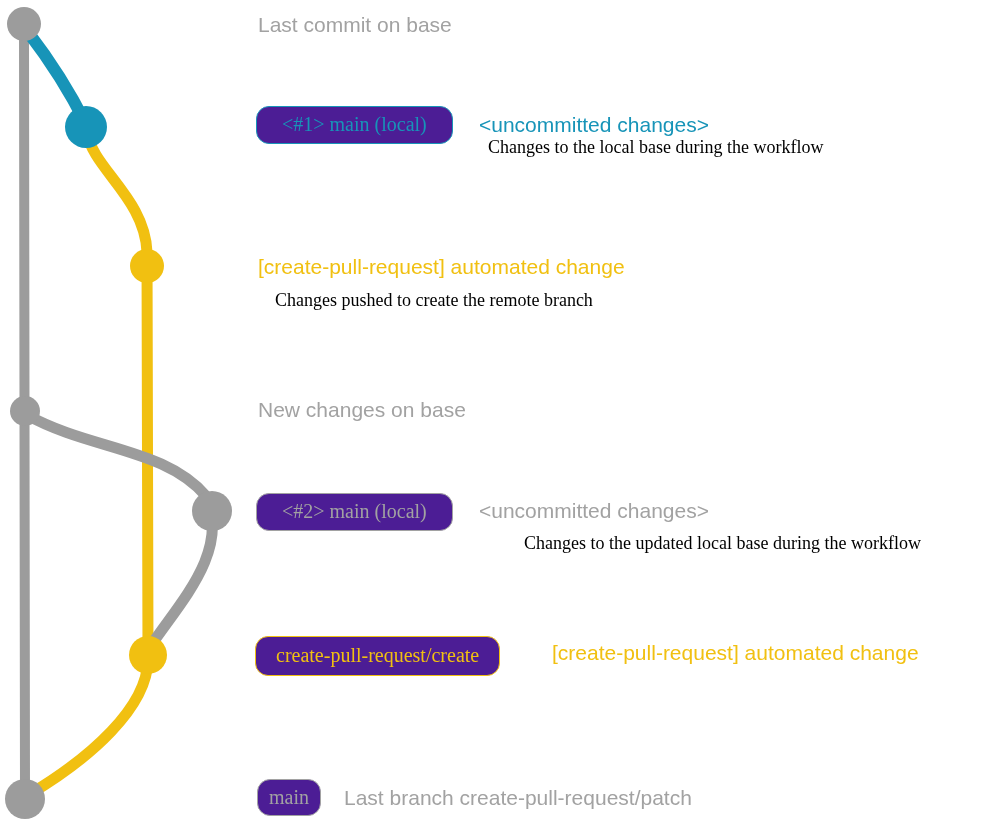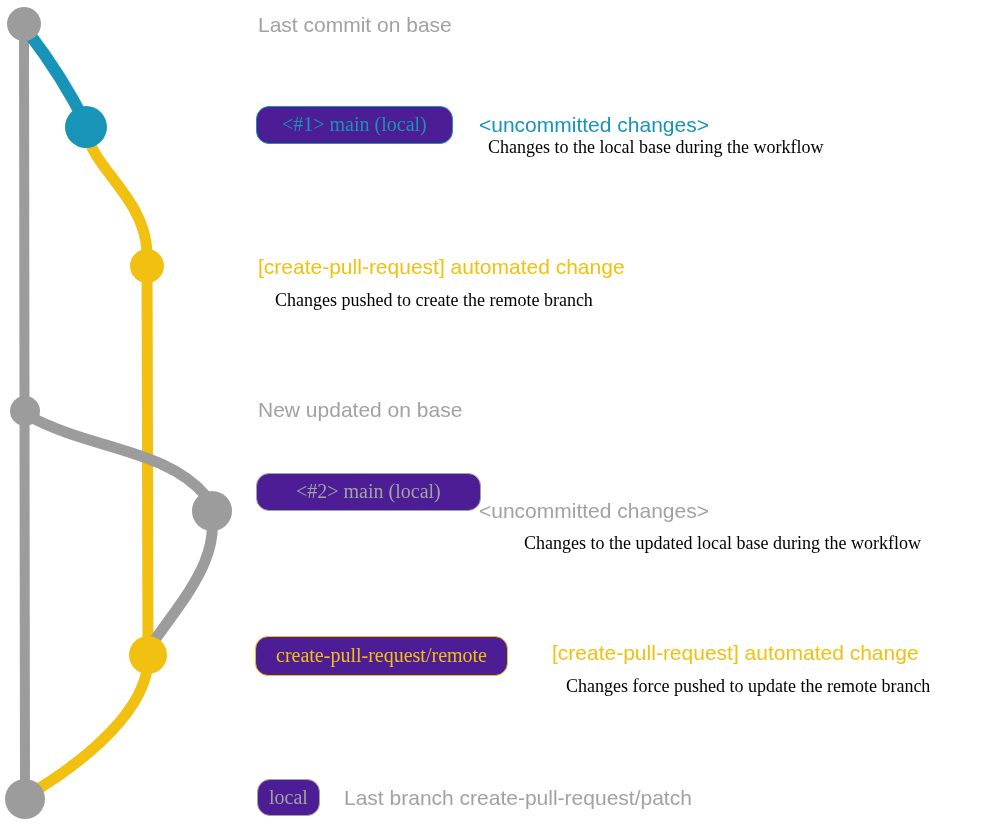--- a/index.html
+++ b/index.html
@@ -68,26 +68,25 @@
 
   <div class="abs label-sans" style="left: 258px; top: 12px; color: rgb(162, 162, 162);">Last commit on base</div>
 
   <div class="abs badge" style="left: 256px; top: 106px; padding: 0px 25px; color: rgb(23, 148, 184); border-color: rgb(23, 148, 184);">&lt;#1&gt; main (local)</div>
   <div class="abs label-sans" style="left: 479px; top: 112px; color: rgb(23, 148, 184);">&lt;uncommitted changes&gt;</div>
   <div class="abs annotation-serif" style="left: 488px; top: 136px; color: rgb(0, 0, 0);">Changes to the local base during the workflow</div>
 
   <div class="abs label-sans" style="left: 258px; top: 254px; color: rgb(241, 192, 17);">[create-pull-request] automated change</div>
   <div class="abs annotation-serif" style="left: 267px; top: 289px; color: rgb(0, 0, 0); margin-left: 8px;">Changes pushed to create the remote branch</div>
 
-  <div class="abs label-sans" style="left: 258px; top: 397px; color: rgb(162, 162, 162);">New updated on base</div>
+  <div class="abs label-sans" style="left: 258px; top: 397px; color: rgb(162, 162, 162);">New changes on base</div>
 
-  <div class="abs badge" style="left: 256px; top: 473px; padding: 0px 39px; color: rgb(162, 162, 162); border-color: rgb(162, 162, 162);">&lt;#2&gt; main (local)</div>
+  <div class="abs badge" style="left: 256px; top: 493px; padding: 0px 25px; color: rgb(162, 162, 162); border-color: rgb(162, 162, 162);">&lt;#2&gt; main (local)</div>
   <div class="abs label-sans" style="left: 479px; top: 498px; color: rgb(162, 162, 162);">&lt;uncommitted changes&gt;</div>
   <div class="abs annotation-serif" style="left: 488px; top: 532px; color: rgb(0, 0, 0); margin-left: 36px;">Changes to the updated local base during the workflow</div>
 
-  <div class="abs badge" style="left: 255px; top: 636px; padding: 0px 20px; height: 40px; line-height: 37px; color: rgb(241, 192, 17); border-color: rgb(241, 192, 17);">create-pull-request/remote</div>
+  <div class="abs badge" style="left: 255px; top: 636px; padding: 0px 20px; height: 40px; line-height: 37px; color: rgb(241, 192, 17); border-color: rgb(241, 192, 17);">create-pull-request/create</div>
   <div class="abs label-sans" style="left: 552px; top: 640px; color: rgb(241, 192, 17);">[create-pull-request] automated change</div>
-  <div class="abs annotation-serif" style="left: 566px; top: 675px; color: rgb(0, 0, 0);">Changes force pushed to update the remote branch</div>
 
-  <div class="abs badge" style="left: 257px; top: 779px; padding: 0px 11px; height: 37px; line-height: 34px; color: rgb(162, 162, 162); border-color: rgb(162, 162, 162);">local</div>
+  <div class="abs badge" style="left: 257px; top: 779px; padding: 0px 11px; height: 37px; line-height: 34px; color: rgb(162, 162, 162); border-color: rgb(162, 162, 162);">main</div>
   <div class="abs label-sans" style="left: 344px; top: 785px; color: rgb(162, 162, 162);">Last branch create-pull-request/patch</div>
 
 </div>
 
 </body></html>

